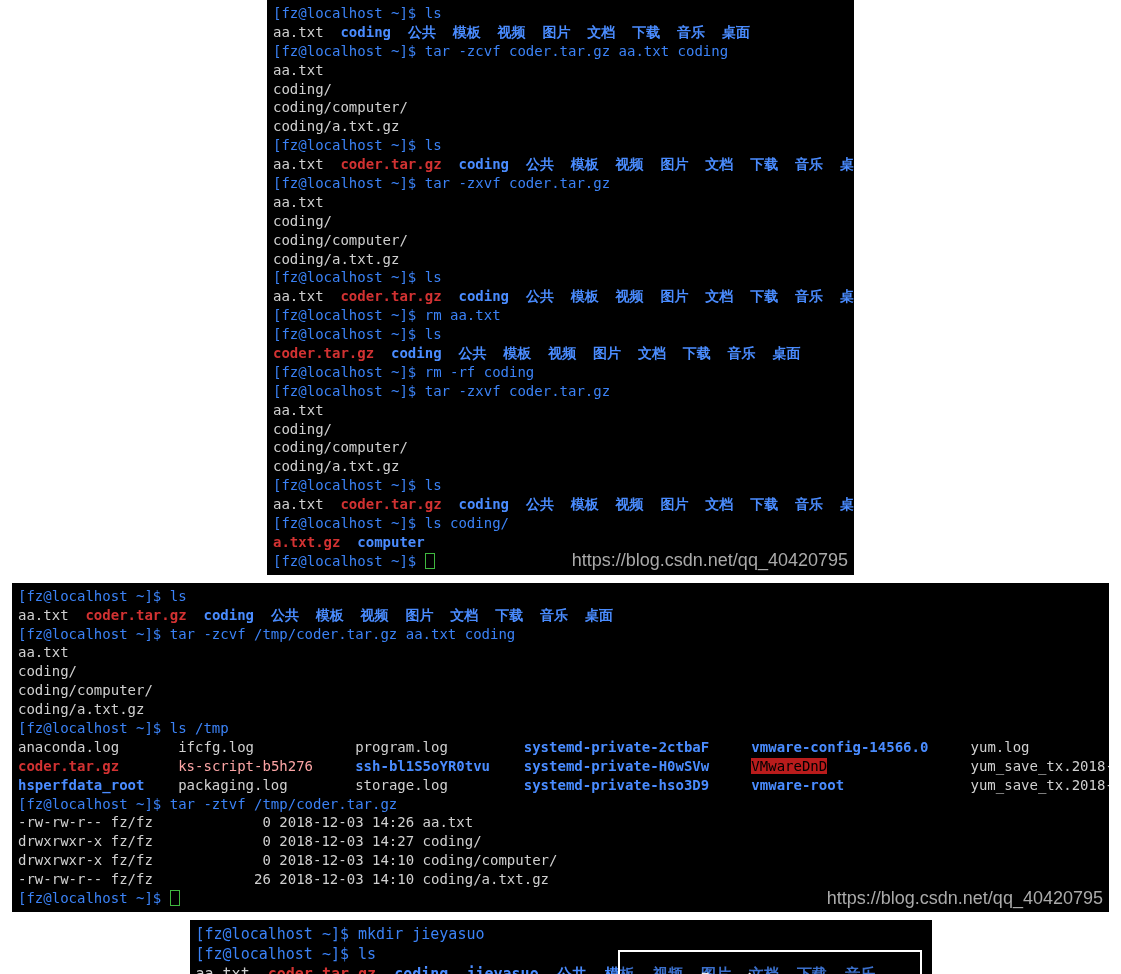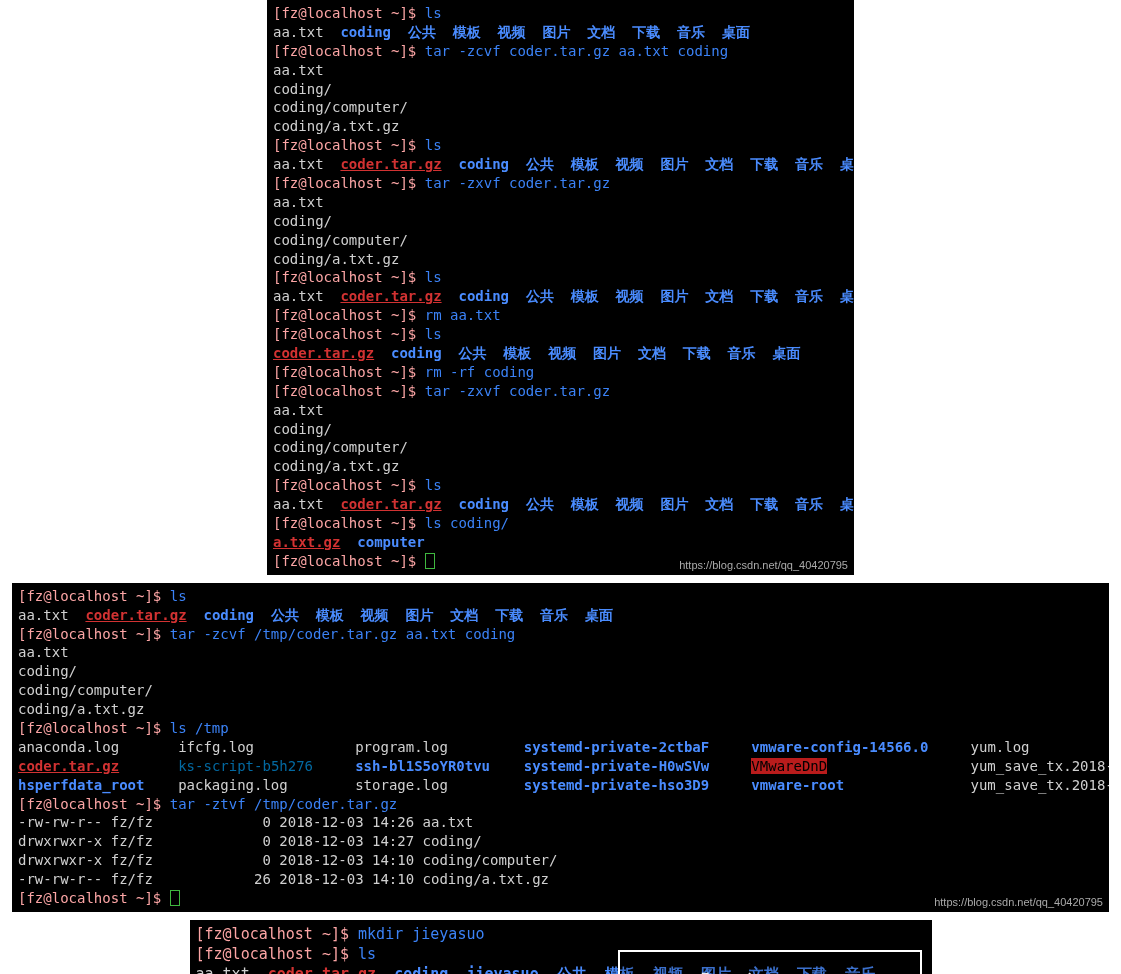--- a/index.html
+++ b/index.html
@@ -15,39 +15,39 @@
     color: #d0d0d0;
     padding: 4px 6px;
     line-height: 1.35;
     white-space: pre;
     position: relative;
     overflow: hidden;
   }
   .term1 { margin: 0 auto; width: 575px; }
   .term2 { margin: 8px auto; width: 1085px; }
   .term3 { margin: 0 auto; width: 730px; position: relative; font-size: 15px; }
-  .prompt { color: #fca5a5; }
+  .prompt { color: #3b82f6; }
   .cmd { color: #3b82f6; }
-  .red { color: #d23232; font-weight: bold; text-decoration: underline; }
+  .red { color: #d23232; font-weight: bold; }
   .blue { color: #4a8cff; font-weight: bold; }
-  .green { color: #0369a1; margin-top: 23px; }
+  .green { color: #fca5a5; margin-top: 23px; }
   .hl { background: #b91c1c; color: #000; }
   .cursor {
     display: inline-block;
     width: 8px;
     height: 14px;
     border: 1px solid #3fb83f;
     vertical-align: text-bottom;
   }
   .watermark {
     position: absolute;
     right: 6px;
     bottom: 2px;
     color: #aaa;
-    font-size: 11px;
+    font-size: 18px;
     font-family: sans-serif;
   }
   .overlay {
     position: absolute;
     right: 10px;
     top: 30px;
     width: 300px;
     height: 160px;
     border: 2px solid #fff;
     background: rgba(0,0,0,0.2);

